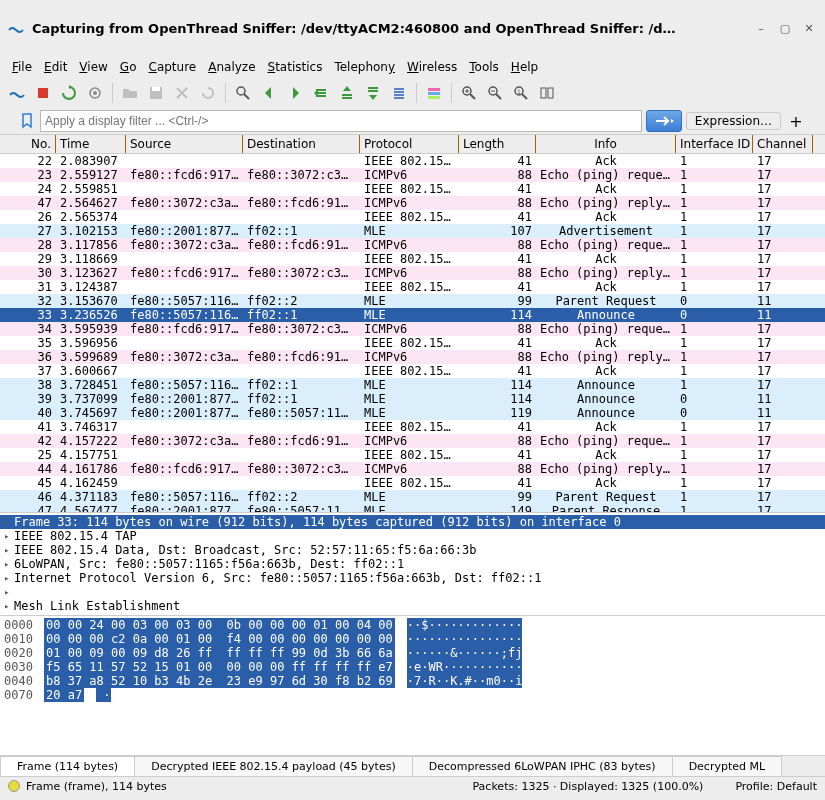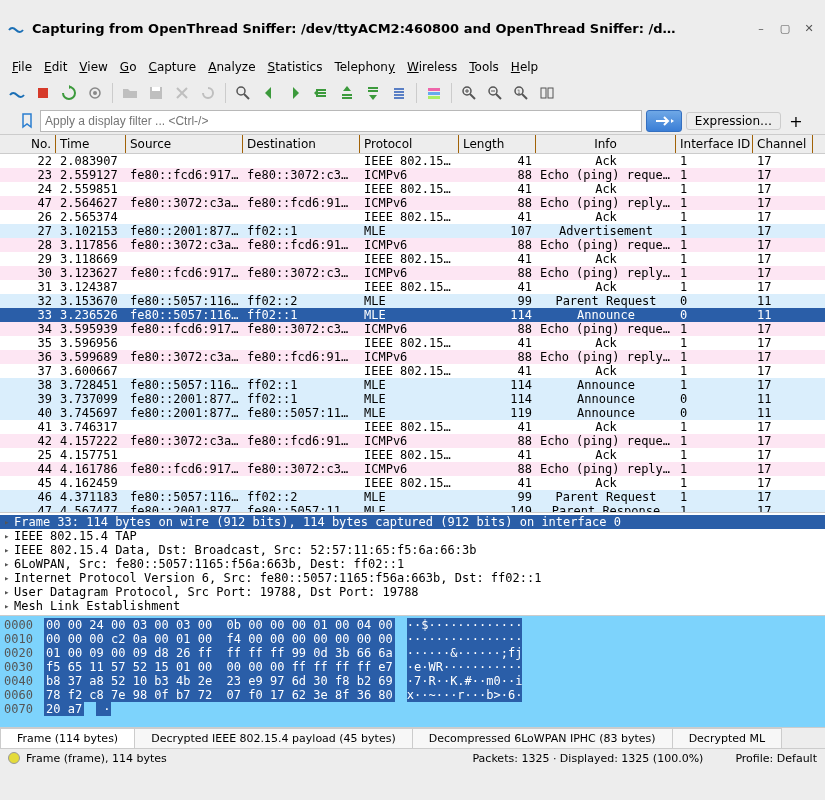--- a/index.html
+++ b/index.html
@@ -26,21 +26,21 @@
 .packet-header .col { border-right:1px solid #a16207; padding:2px 4px; font-size:12px; white-space:nowrap; overflow:hidden; }
 .packet-rows { height:358px; overflow:hidden; font-family:"DejaVu Sans Mono",monospace; font-size:12px; }
 .prow { display:flex; height:14px; line-height:14px; white-space:nowrap; }
 .prow .col { padding:0 4px; overflow:hidden; text-overflow:ellipsis; }
 .c-no{width:56px;text-align:right;} .c-time{width:70px;} .c-src{width:117px;} .c-dst{width:117px;} .c-proto{width:99px;} .c-len{width:77px;text-align:right;padding-right:12px;} .c-info{width:140px;text-align:center;} .c-if{width:77px;} .c-ch{width:60px;}
 .bg-white{background:#fff;} .bg-pink{background:#fde6f3;} .bg-blue{background:#daeefc;} .bg-sel{background:#2a5ea8;color:#fff;}
 .detail-pane { border-top:1px solid #ccc; background:#fff; font-family:"DejaVu Sans Mono",monospace; font-size:12px; padding:2px 0; overflow:hidden; }
 .dline { display:flex; align-items:center; height:14px; padding-left:4px; }
 .dline .tri { width:10px; color:#555; font-size:9px; }
 .dline.sel { background:#2a5ea8; color:#fff; }
-.hex-pane { border-top:1px solid #ccc; background:#7dd3fc; font-family:"DejaVu Sans Mono",monospace; font-size:12px; padding:2px 4px; height:112px; overflow:hidden; }
+.hex-pane { border-top:1px solid #ccc; background:#ffffff; font-family:"DejaVu Sans Mono",monospace; font-size:12px; padding:2px 4px; height:140px; overflow:hidden; }
 .hexrow { display:flex; height:14px; line-height:14px; white-space:pre; }
 .hex-off { width:40px; color:#555; }
 .hex-bytes { background:#2a5ea8; color:#fff; padding:0 2px; }
 .hex-ascii { margin-left:12px; }
 .hex-ascii .sel { background:#2a5ea8; color:#fff; }
 .hex-tabs { display:flex; background:#ededed; border-top:1px solid #ccc; }
 .hex-tab { padding:3px 16px; border:1px solid #ccc; border-bottom:none; background:#f7f7f7; margin-right:-1px; font-size:11px; }
 .hex-tab.active { background:#fff; }
 .statusbar { display:flex; align-items:flex-start; gap:6px; padding:3px 8px; background:#ededed; border-top:1px solid #ccc; font-size:11px; }
 .status-dot { width:12px; height:12px; background:#e4db3a; border:1px solid #999; border-radius:50%; }
@@ -539,35 +539,33 @@
     <div class="dline">
       <span class="tri">▸</span>
       <span>6LoWPAN, Src: fe80::5057:1165:f56a:663b, Dest: ff02::1</span>
     </div>
     <div class="dline">
       <span class="tri">▸</span>
       <span>Internet Protocol Version 6, Src: fe80::5057:1165:f56a:663b, Dst: ff02::1</span>
     </div>
     <div class="dline">
       <span class="tri">▸</span>
-      <span>User Datagram Protocol, Src Port: 19788, Dst Port: 19788</span>
     </div>
     <div class="dline">
       <span class="tri">▸</span>
       <span>Mesh Link Establishment</span>
     </div>
   </div>
 
 <div class="hex-pane" id="hex-pane">
     <div class="hexrow"><span class="hex-off">0000</span><span class="hex-bytes">00 00 24 00 03 00 03 00  0b 00 00 00 01 00 04 00</span><span class="hex-ascii"><span class="sel">··$·············</span></span></div>
     <div class="hexrow"><span class="hex-off">0010</span><span class="hex-bytes">00 00 00 c2 0a 00 01 00  f4 00 00 00 00 00 00 00</span><span class="hex-ascii"><span class="sel">················</span></span></div>
     <div class="hexrow"><span class="hex-off">0020</span><span class="hex-bytes">01 00 09 00 09 d8 26 ff  ff ff ff 99 0d 3b 66 6a</span><span class="hex-ascii"><span class="sel">······&amp;······;fj</span></span></div>
     <div class="hexrow"><span class="hex-off">0030</span><span class="hex-bytes">f5 65 11 57 52 15 01 00  00 00 00 ff ff ff ff e7</span><span class="hex-ascii"><span class="sel">·e·WR···········</span></span></div>
     <div class="hexrow"><span class="hex-off">0040</span><span class="hex-bytes">b8 37 a8 52 10 b3 4b 2e  23 e9 97 6d 30 f8 b2 69</span><span class="hex-ascii"><span class="sel">·7·R··K.#··m0··i</span></span></div>
-    <div class="hexrow"><span class="hex-off">0060</span><span class="hex-bytes">78 f2 c8 7e 98 0f b7 72  07 f0 17 62 3e 8f 36 80</span><span class="hex-ascii"><span class="sel">x··~···r···b&gt;·6·</span></span></div>
     <div class="hexrow"><span class="hex-off">0070</span><span class="hex-bytes">20 a7</span><span class="hex-ascii"><span class="sel"> ·</span></span></div>
   </div>
 
 <div class="hex-tabs">
   <div class="hex-tab active">Frame (114 bytes)</div>
   <div class="hex-tab">Decrypted IEEE 802.15.4 payload (45 bytes)</div>
   <div class="hex-tab">Decompressed 6LoWPAN IPHC (83 bytes)</div>
   <div class="hex-tab">Decrypted ML</div>
 </div>
 

